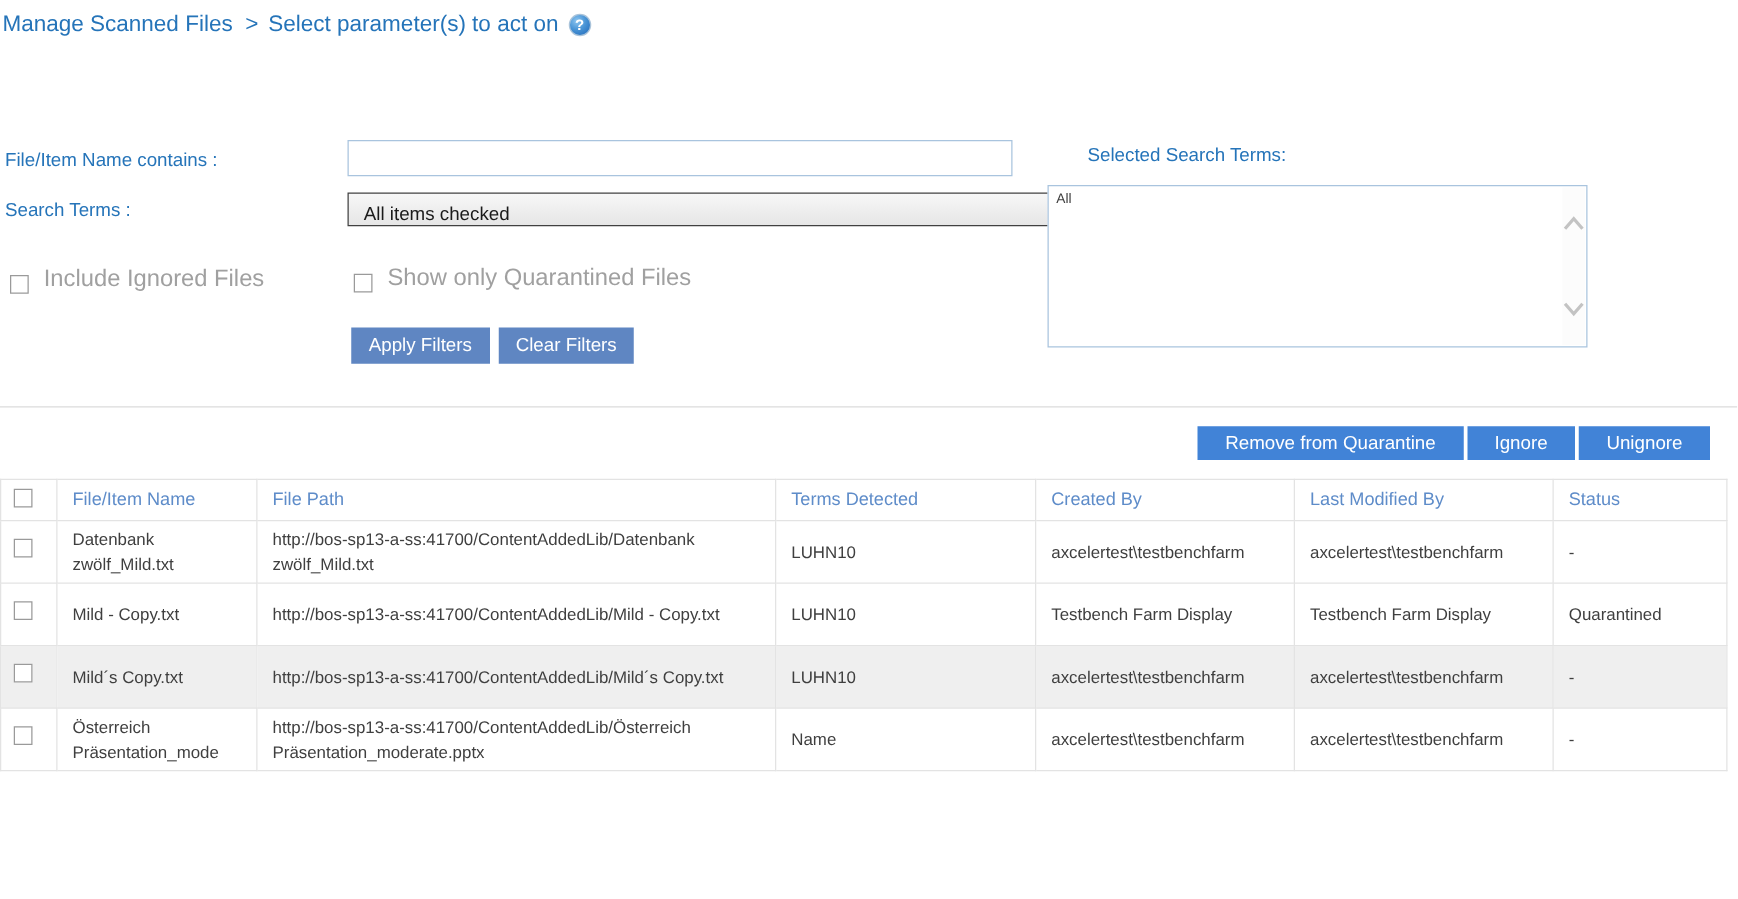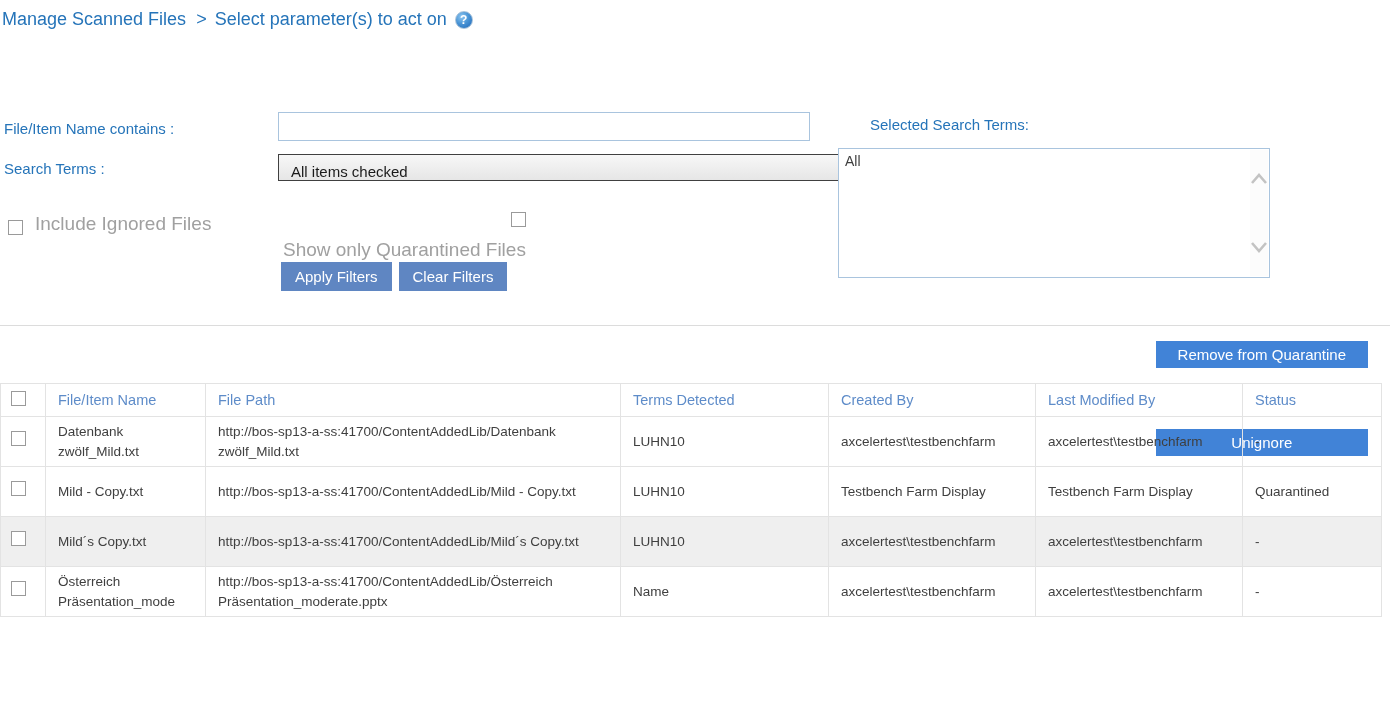--- a/index.html
+++ b/index.html
@@ -25,39 +25,39 @@
     border:1px solid #a9c4de; outline:none; font-size:14px; padding:0 6px;
     font-family:"Liberation Sans", sans-serif; }
 
   .dropdown { position:absolute; left:278px; top:154px; width:618px; height:27px;
     border:1px solid #404040; background:linear-gradient(#f7f7f7, #e6e6e6);
     display:flex; align-items:flex-end; padding:0 12px; font-size:15px; color:#1a1a1a; cursor:pointer; }
   .dropdown .dd-arrow { margin-left:auto; width:0; height:0;
     border-left:5px solid transparent; border-right:5px solid transparent; border-top:6px solid #1a1a1a; }
 
   .terms-box { position:absolute; left:838px; top:148px; width:432px; height:130px;
-    border:1px solid #a9c4de; background:#fff; font-size:14px; color:#3f3f3f; }
+    border:1px solid #a9c4de; background:#fff; font-size:11px; color:#3f3f3f; }
   .terms-box .terms-text { position:absolute; left:6px; top:4px; }
   .terms-scroll { position:absolute; right:1px; top:1px; bottom:1px; width:18px; background:#fcfcfc;
     display:flex; flex-direction:column; justify-content:space-between; align-items:center; padding:22px 0 22px 0; }
   .terms-scroll svg { display:block; cursor:pointer; }
 
   .chkrow { position:absolute; display:flex; align-items:flex-end; gap:12px; color:#a0a0a0; font-size:19px; }
   .chk-ignored { left:8px; top:213px; }
-  .chk-quarantined { left:283px; top:212px;flex-direction:column; }
+  .chk-quarantined { left:283px; top:212px; }
   .cb { display:inline-block; width:15px; height:15px; border:1px solid #9a9a9a; background:#fff; cursor:pointer; }
 
   .filter-btns { position:absolute; left:281px; top:262px; display:flex; gap:7px; }
   .steel-btn { background:#5f86c2; color:#fff; border:none; font-size:15px; padding:6px 14px;
     font-family:"Liberation Sans", sans-serif; cursor:pointer; }
 
   .hline { position:absolute; left:0; top:325px; width:1390px; height:0; border-top:1px solid #dcdcdc; }
 
   
-  .actions { position:absolute; top:341px; right:22px; display:flex; gap:17px;flex-direction:column; }
+  .actions { position:absolute; top:341px; right:22px; display:flex; gap:3px; }
   .action-btn { background:#4183d7; color:#fff; border:none; font-size:15px; padding:5px 22px;
     font-family:"Liberation Sans", sans-serif; cursor:pointer; white-space:nowrap; }
 
   
   .grid { position:absolute; left:0; top:383px; width:1381px; border-collapse:collapse; table-layout:fixed; }
   .grid th, .grid td { border:1px solid #e3e3e3; font-weight:normal; text-align:left; vertical-align:middle; overflow:hidden; }
   .grid th { height:33px; color:#5e8cc9; font-size:14.5px; padding:0 8px 0 12px; background:#fff; }
   .grid td { height:50px; font-size:13.5px; color:#3f3f3f; padding:4px 8px 4px 12px; line-height:1.45; }
   .grid .col-check { width:45px; padding-left:10px; }
   .grid .col-name { width:160px; }

